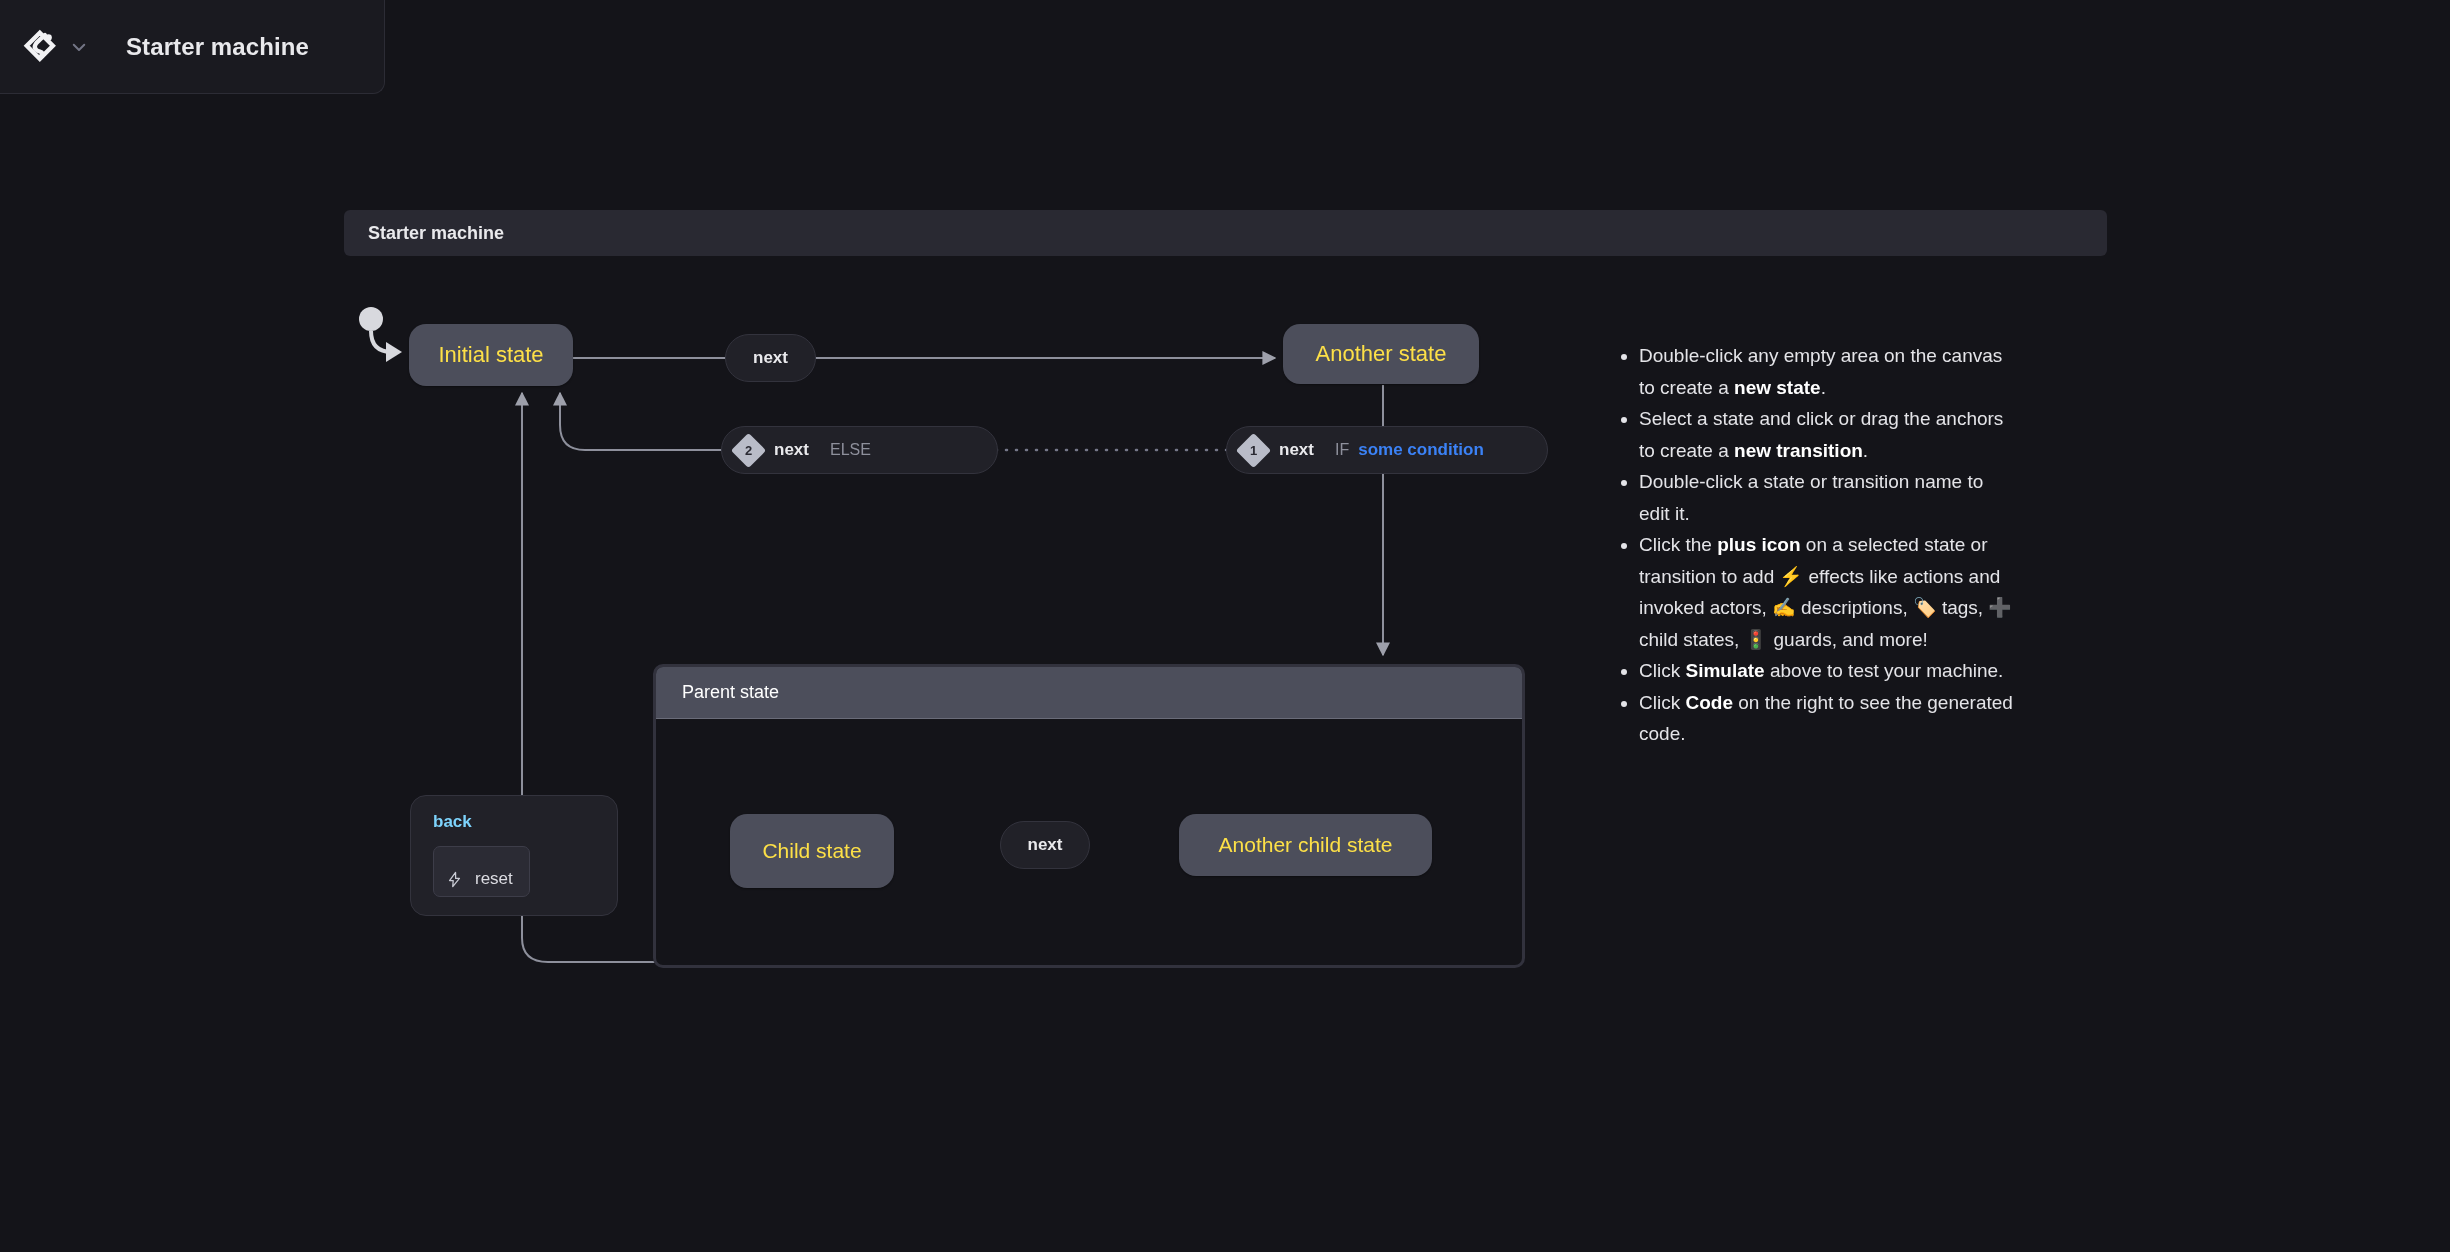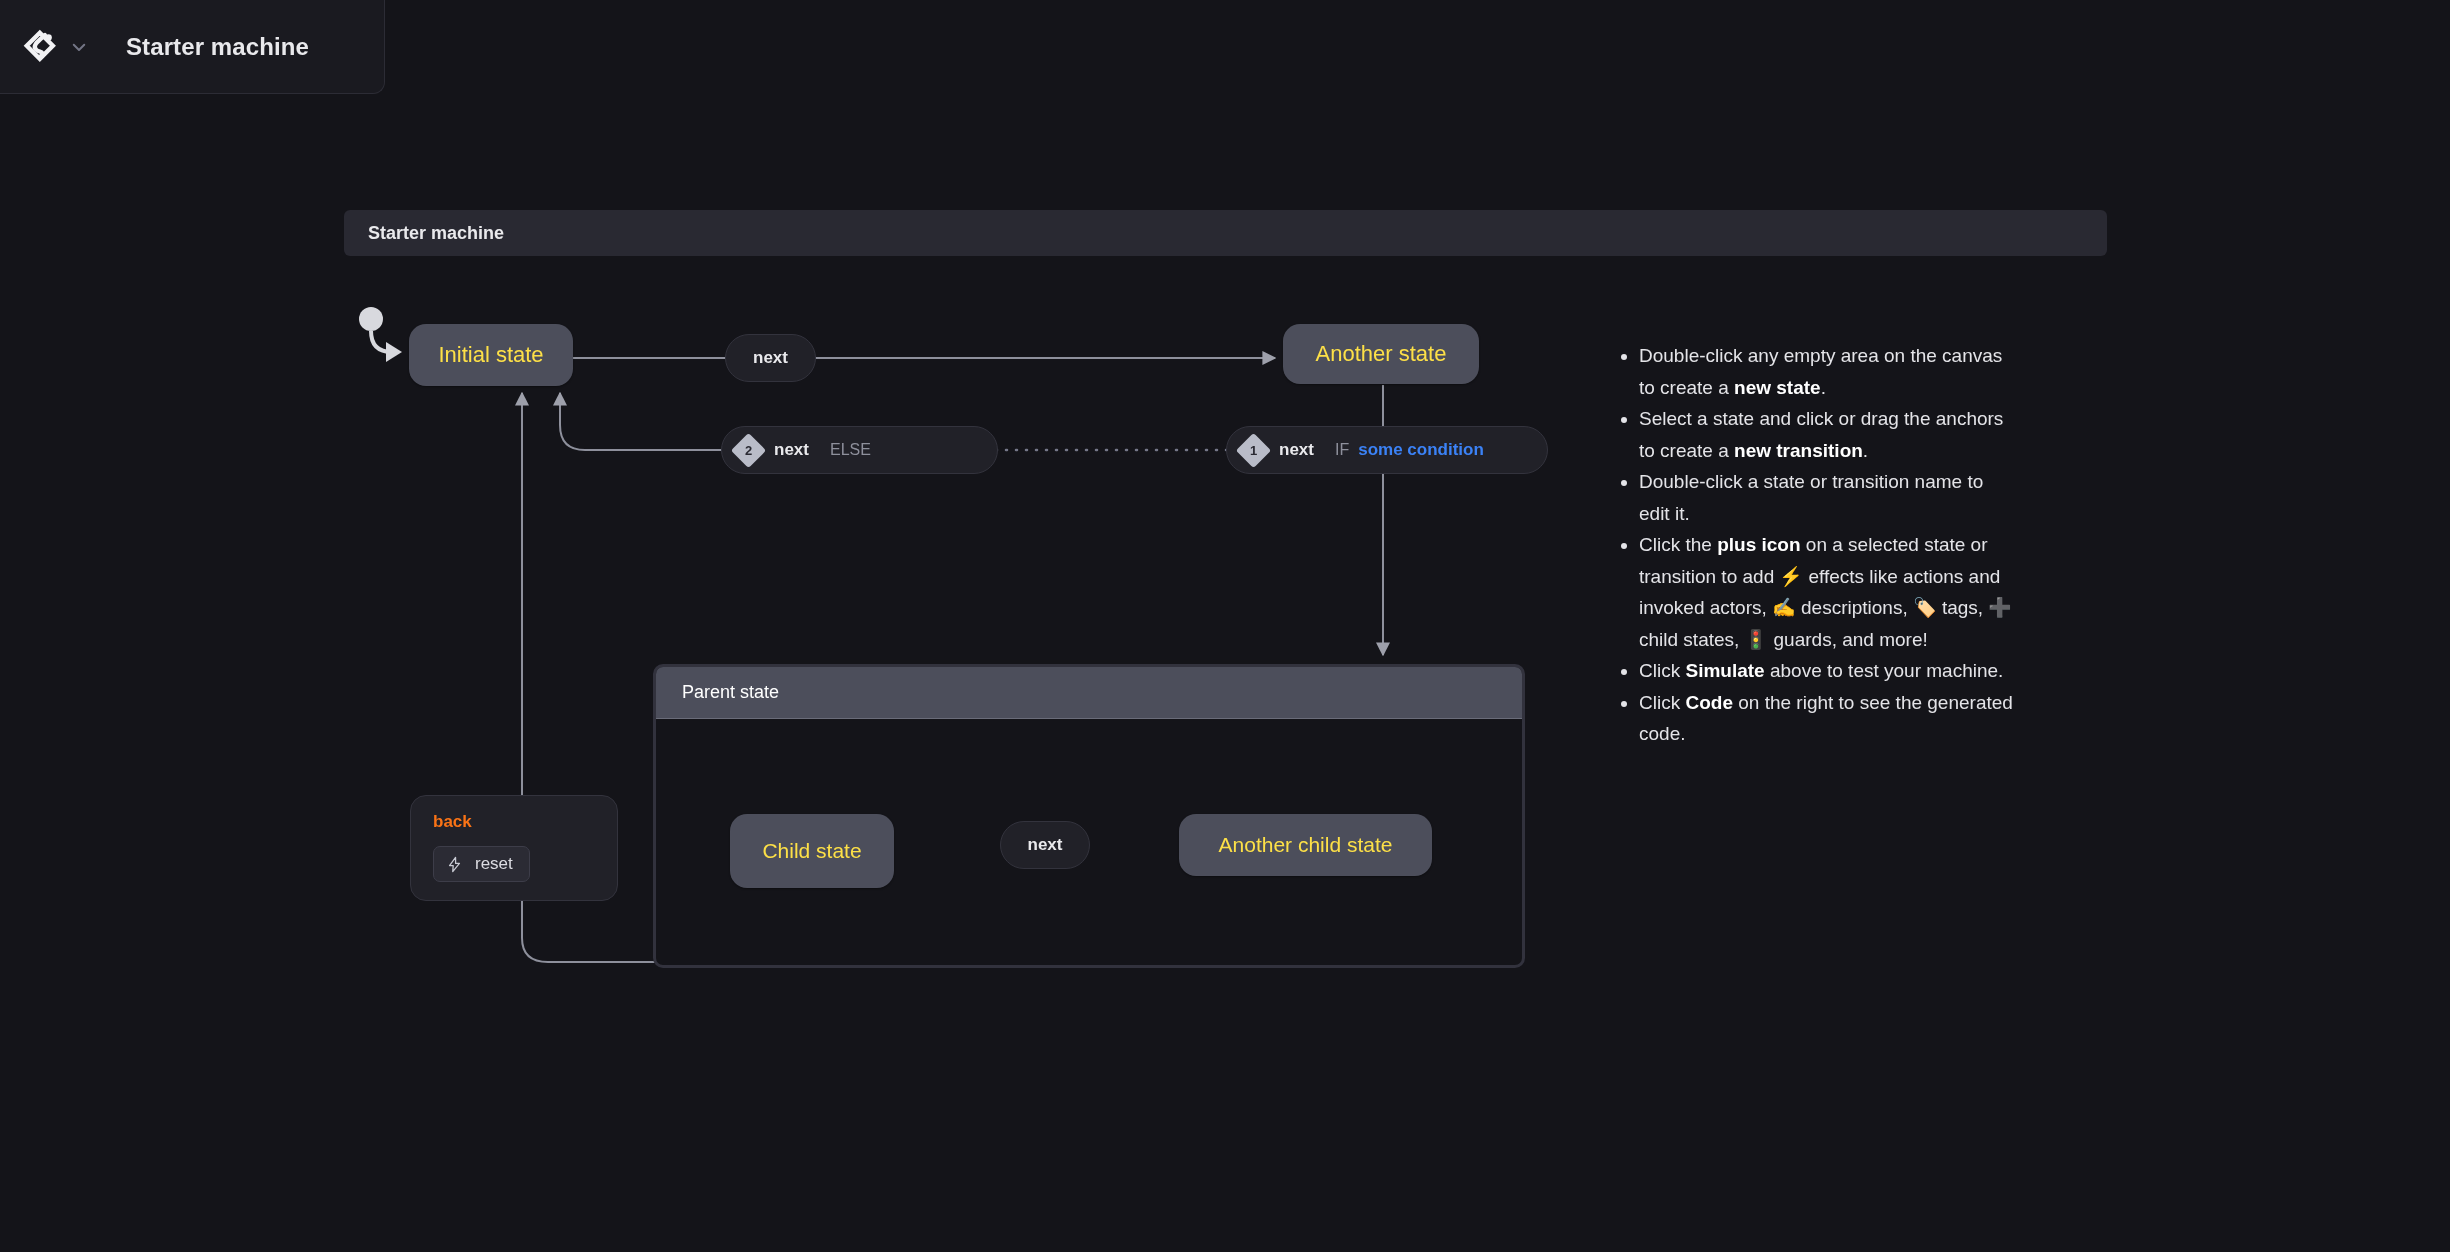--- a/index.html
+++ b/index.html
@@ -178,31 +178,31 @@
     background: #212128;
     border: 1px solid #33333d;
     border-radius: 16px;
     padding: 16px 22px 18px 22px;
     box-sizing: border-box;
     z-index: 22;
   }
   .edge-block-title {
     font-size: 17px;
     font-weight: 700;
-    color: #f97316;
+    color: #7dd3fc;
     margin-bottom: 14px;
   }
   .action-chip {
     display: inline-flex;
     align-items: center;
     gap: 12px;
     background: #2b2b34;
     border: 1px solid #3d3d49;
     border-radius: 7px;
-    padding: 7px 16px 7px 12px;
+    padding: 22px 16px 7px 12px;
     font-size: 17px;
     color: #dcdce2;
   }
   .bolt-icon { width: 17px; height: 17px; display:block; flex:0 0 auto; }
 
   
   .help-panel {
     position: absolute;
     left: 1615px; top: 340px;
     width: 400px;

